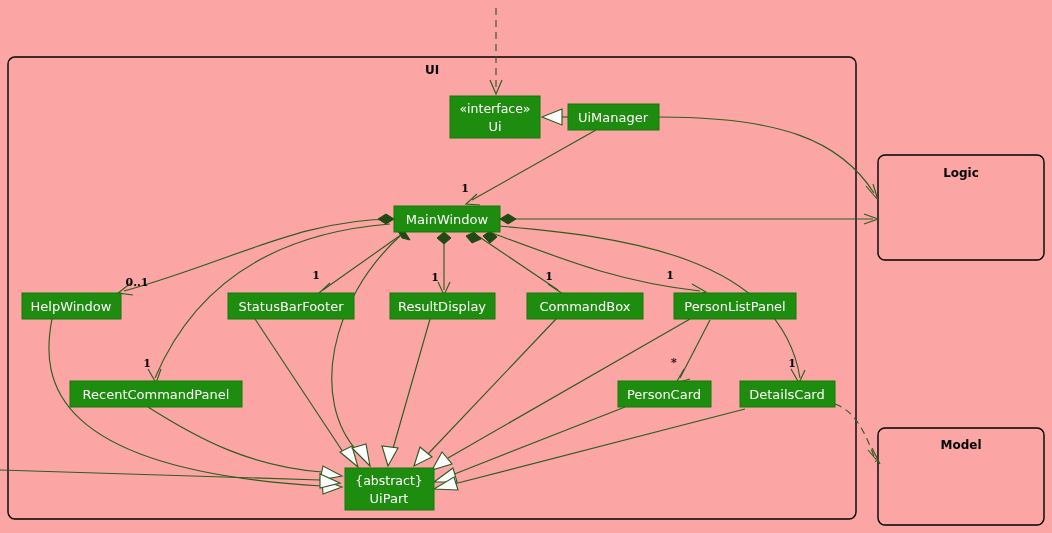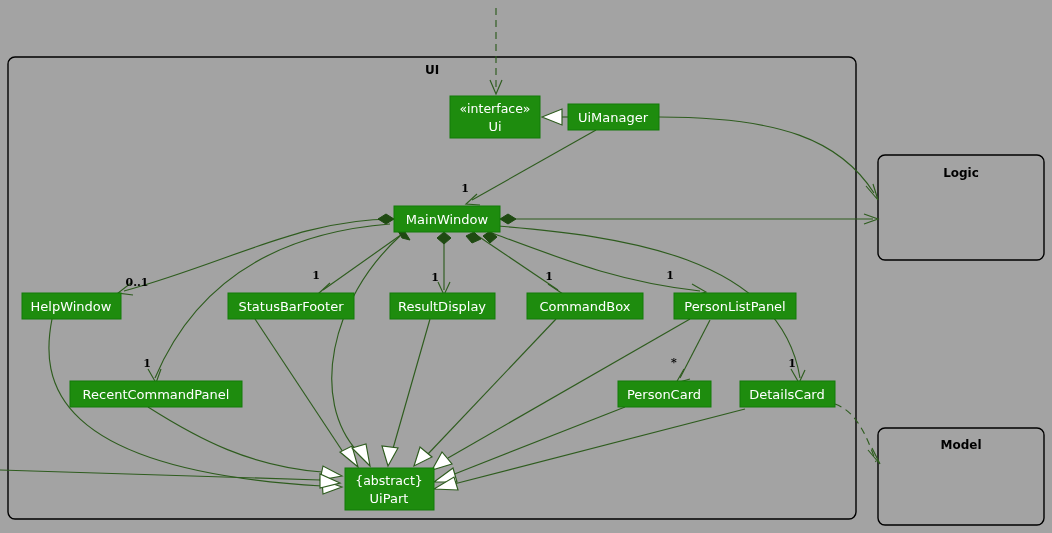--- a/index.html
+++ b/index.html
@@ -8,21 +8,21 @@
     background: #ffffff;
   }
   body {
     font-family: "DejaVu Sans", sans-serif;
   }
   #diagram-root {
     position: relative;
     width: 1052px;
     height: 533px;
     overflow: hidden;
-    background: #a3a3a3;
+    background: #fca5a5;
   }
   svg#uml-canvas {
     position: absolute;
     left: 0;
     top: 0;
     width: 1052px;
     height: 533px;
   }
   .pkg-rect {
     fill: none;

